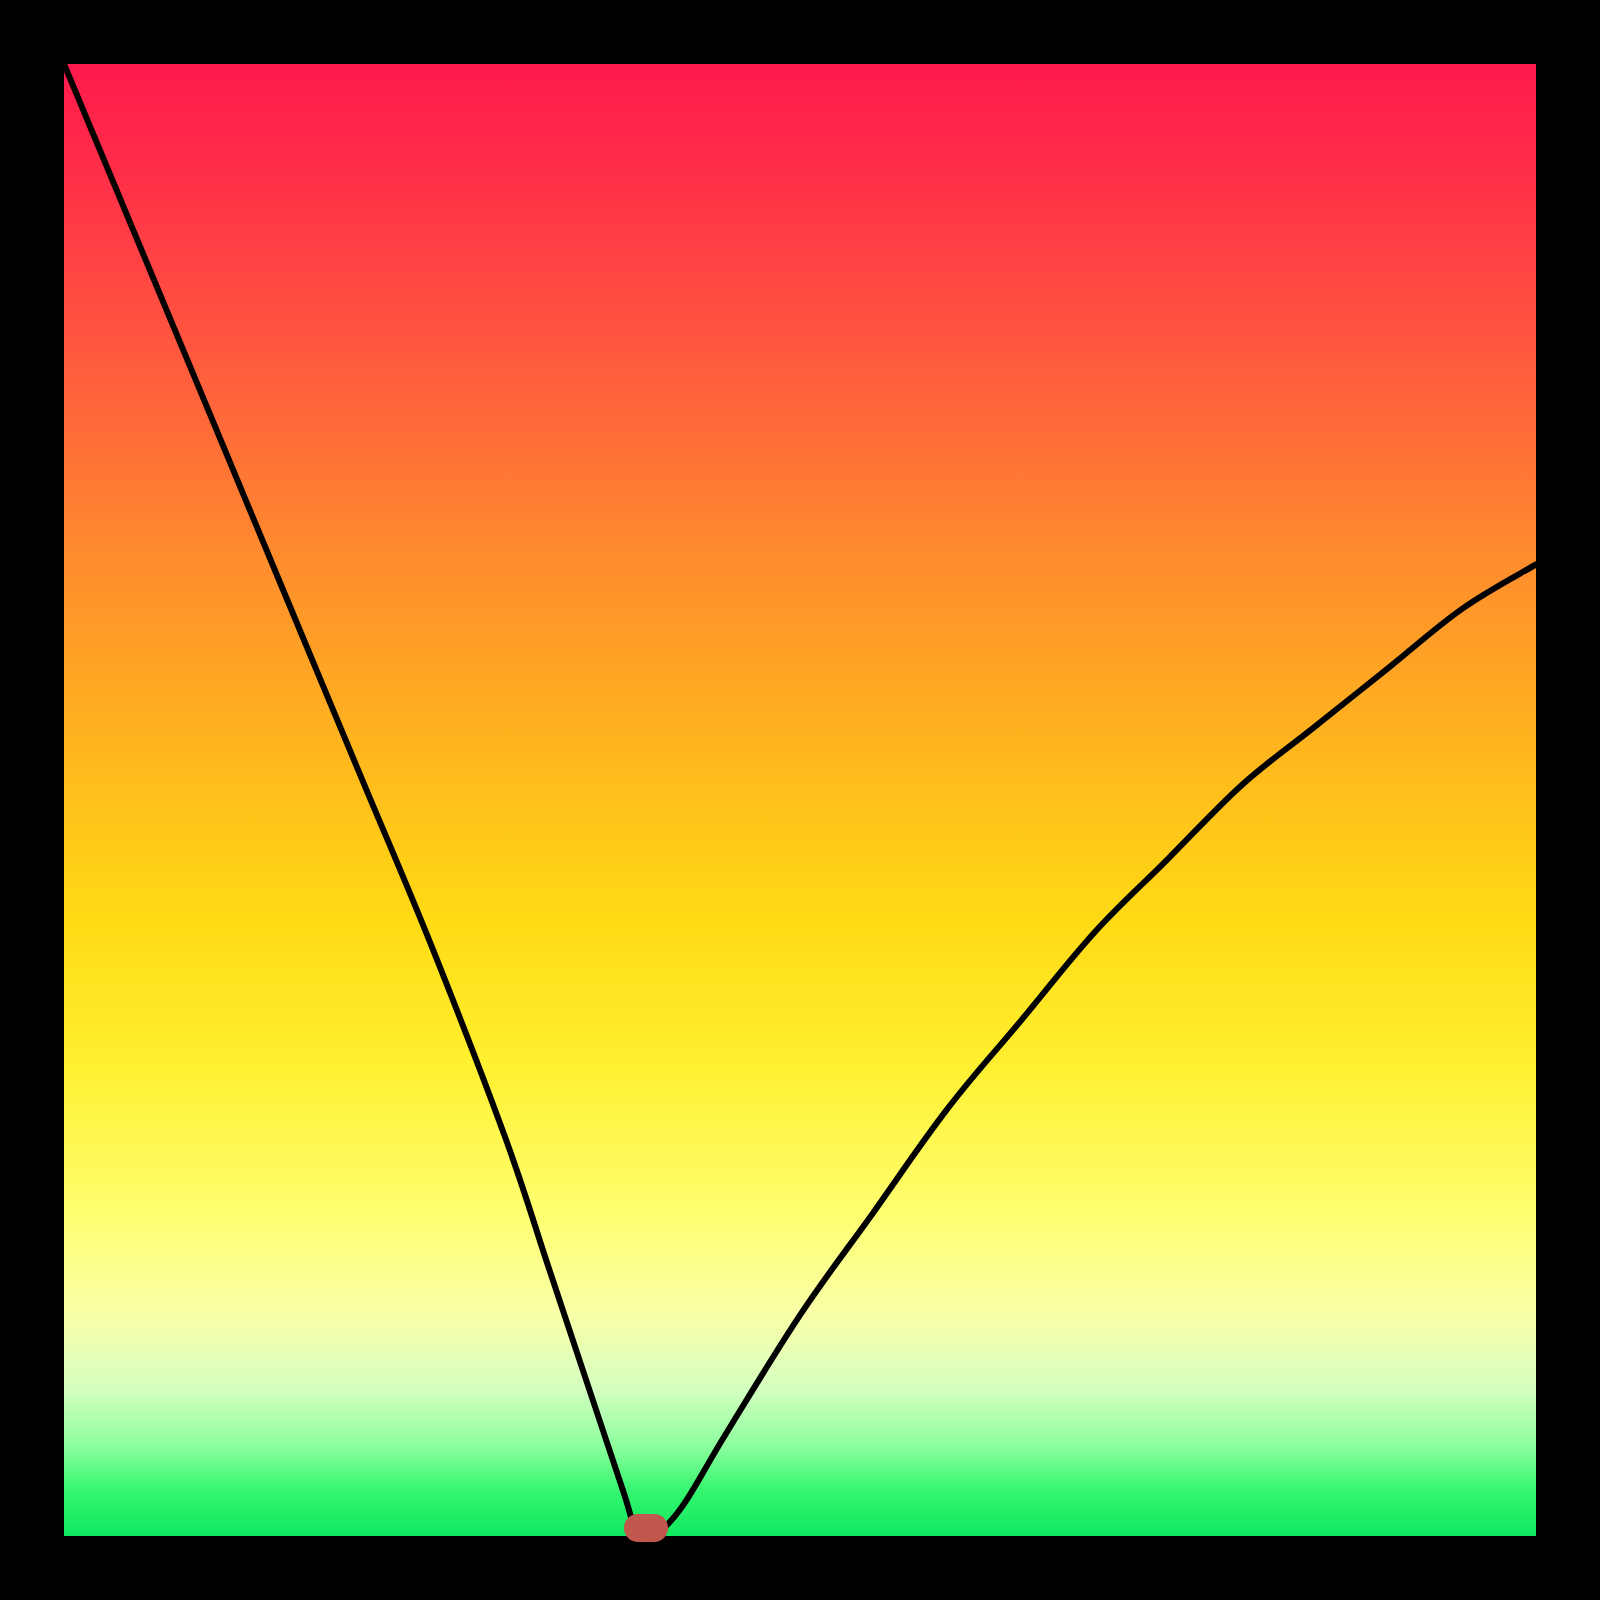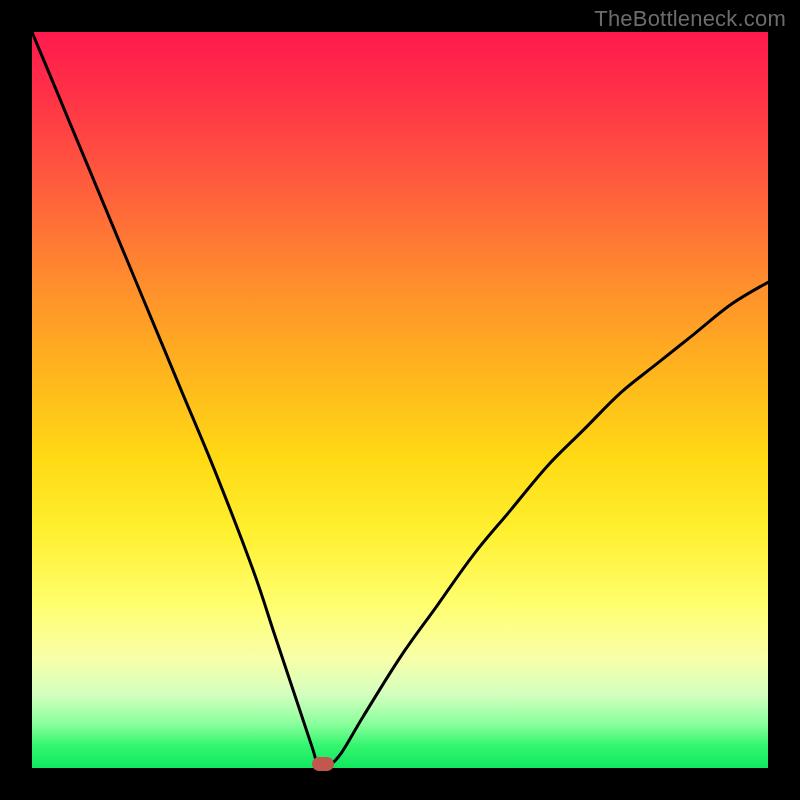--- a/index.html
+++ b/index.html
@@ -62,20 +62,19 @@
     height: 14px;
     border-radius: 8px;
     background: #c0584e;
     transform: translate(-50%, -50%);
   }
 </style>
 </head>
 <body>
 
 <div class="frame">
-  <div class="watermark">TheBottleneck.com</div>
   <div class="plot-area">
     <svg class="curve" viewBox="0 0 736 736" preserveAspectRatio="none">
       <path id="curve-path" fill="none" stroke="#000" stroke-width="3" stroke-linejoin="round" stroke-linecap="round" d="M 0.0 0.0 C 6.6 15.9, 23.6 56.5, 36.8 88.3 C 50.0 120.1, 60.4 144.8, 73.6 176.6 C 86.8 208.4, 97.2 233.2, 110.4 265.0 C 123.6 296.8, 134.0 321.5, 147.2 353.3 C 160.4 385.1, 170.8 408.5, 184.0 441.6 C 197.2 474.7, 210.2 508.1, 220.8 537.3 C 231.4 566.4, 234.9 579.7, 242.9 603.5 C 250.8 627.4, 258.3 649.9, 265.0 669.8 C 271.6 689.6, 275.7 702.0, 279.7 713.9 C 283.7 725.8, 284.4 732.0, 287.0 736.0 C 289.7 740.0, 290.4 738.6, 294.4 736.0 C 298.4 733.4, 302.5 730.6, 309.1 721.3 C 315.7 712.0, 320.6 701.7, 331.2 684.5 C 341.8 667.3, 354.8 645.5, 368.0 625.6 C 381.2 605.7, 391.6 592.6, 404.8 574.1 C 418.0 555.5, 428.4 539.8, 441.6 522.6 C 454.8 505.3, 465.2 494.3, 478.4 478.4 C 491.6 462.5, 502.0 448.8, 515.2 434.2 C 528.4 419.7, 538.8 410.7, 552.0 397.4 C 565.2 384.2, 575.6 372.6, 588.8 360.6 C 602.0 348.7, 612.4 341.8, 625.6 331.2 C 638.8 320.6, 649.2 312.4, 662.4 301.8 C 675.6 291.2, 686.0 281.6, 699.2 272.3 C 712.4 263.0, 729.4 254.2, 736.0 250.2"></path>
     </svg>
     <div class="marker" id="min-marker" style="left: 290.72px; top: 732px;"></div>
   </div>
 </div>
 
 </body></html>

